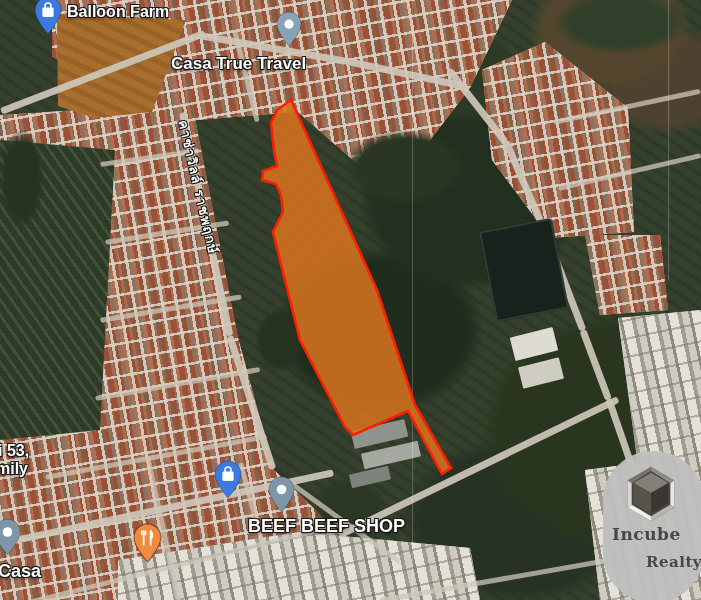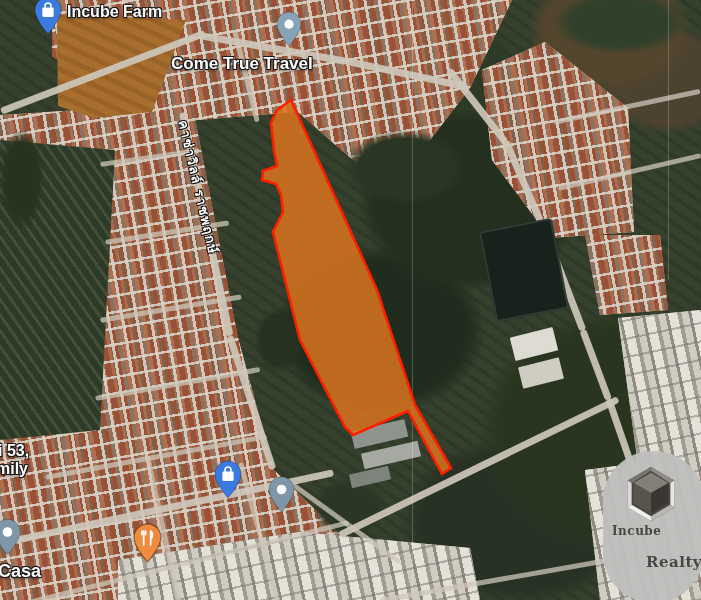--- a/index.html
+++ b/index.html
@@ -45,21 +45,21 @@
   .map-label{position:absolute;z-index:8;color:#fff;font-weight:700;white-space:nowrap;
     text-shadow:-1px -1px 0 #1a1a1a,1px -1px 0 #1a1a1a,-1px 1px 0 #1a1a1a,1px 1px 0 #1a1a1a,0 2px 3px rgba(0,0,0,0.55);}
   .road-label{position:absolute;z-index:7;color:#fff;font-weight:700;font-size:13px;
     letter-spacing:1.5px;white-space:nowrap;transform-origin:0 0;transform:rotate(77deg);
     text-shadow:-1px -1px 0 #111,1px -1px 0 #111,-1px 1px 0 #111,1px 1px 0 #111;}
   .pin{position:absolute;z-index:9;overflow:visible;}
   
   .wm-badge{left:603px;top:451px;width:101px;height:152px;border-radius:50px;
     z-index:10;}
   .wm-text1{position:absolute;z-index:11;left:612px;top:524px;width:80px;
-    font-family:"DejaVu Serif",serif;font-weight:700;font-size:12px;letter-spacing:0.5px;}
+    font-family:"DejaVu Serif",serif;font-weight:700;font-size:17px;letter-spacing:0.5px;}
   .wm-text2{position:absolute;z-index:11;left:646px;top:553px;width:60px;
     font-family:"DejaVu Serif",serif;font-weight:700;font-size:15px;letter-spacing:0.5px;}
   .wm-icon{position:absolute;z-index:11;left:622px;top:464px;}
 </style>
 </head>
 <body>
 
 <div id="viewport">
 
   <div class="abs forest-base"></div>
@@ -115,22 +115,23 @@
   <div class="bldg" style="left:520px;top:362px;width:42px;height:22px;transform:rotate(-14deg);background:#cfccc2;"></div>
   <div class="bline" style="left:412px;top:0;height:600px;"></div>
   <div class="bline" style="left:668px;top:0;height:280px;"></div>
 
   <svg class="abs parcel-svg" width="701" height="600" viewBox="0 0 701 600">
     <path stroke-linejoin="miter" d="M291,100 L277,110 L271,123 L274,150 L277,166 L263,171 L262,180 L276,184 L281,195 L283,212 L273,232 L300,340 L345,427 L353,435 L408,411 L442,474 L451,468 L415,405 L377,290 Z" fill="#d9741f" fill-opacity="0.85" stroke="#ff1e00" stroke-width="2.6"></path>
   </svg>
 
   <div class="road-label" style="left: 193px; top: 118px; color: rgb(255, 255, 255);">คาซ่าวิลล์ ราชพฤกษ์</div>
 
-  <div class="map-label" style="left: 67px; top: 3px; font-size: 16px; color: rgb(255, 255, 255);">Incube Farm</div>
-  <div class="map-label" style="left: 171px; top: 54px; font-size: 17px; color: rgb(255, 255, 255);">Come True Travel</div>
+  <div class="map-label" style="left: 67px; top: 3px; font-size: 16px; color: rgb(255, 255, 255);">Balloon Farm</div>
+  <div class="map-label" style="left: 171px; top: 54px; font-size: 17px; color: rgb(255, 255, 255);">Casa True Travel</div>
+  <div class="map-label" style="left: 248px; top: 516px; font-size: 18px; color: rgb(255, 255, 255);">BEEF BEEF SHOP</div>
   <div class="map-label" style="left: -2px; top: 442px; font-size: 16px; color: rgb(255, 255, 255);">i 53,</div>
   <div class="map-label" style="left: -4px; top: 460px; font-size: 16px; color: rgb(255, 255, 255);">mily</div>
   <div class="map-label" style="left: -2px; top: 561px; font-size: 18px; color: rgb(255, 255, 255);">Casa</div>
 
   <svg class="pin" style="left:35px;top:-3px;width:26px;height:37px;" viewBox="0 0 24 34">
     <path stroke="rgba(0,0,0,0.3)" stroke-width="0.8" d="M12 0C5.4 0 0 5.4 0 12c0 8.6 12 22 12 22s12-13.4 12-22C24 5.4 18.6 0 12 0z" fill="#3b7ae0"></path>
     <g>
       <rect x="6.8" y="9.5" width="10.4" height="8.8" rx="1.2" fill="#fff"></rect>
       <path d="M9.3 10.5V8.2a2.7 2.7 0 0 1 5.4 0v2.3" fill="none" stroke="#fff" stroke-width="1.5"></path>
     </g>

